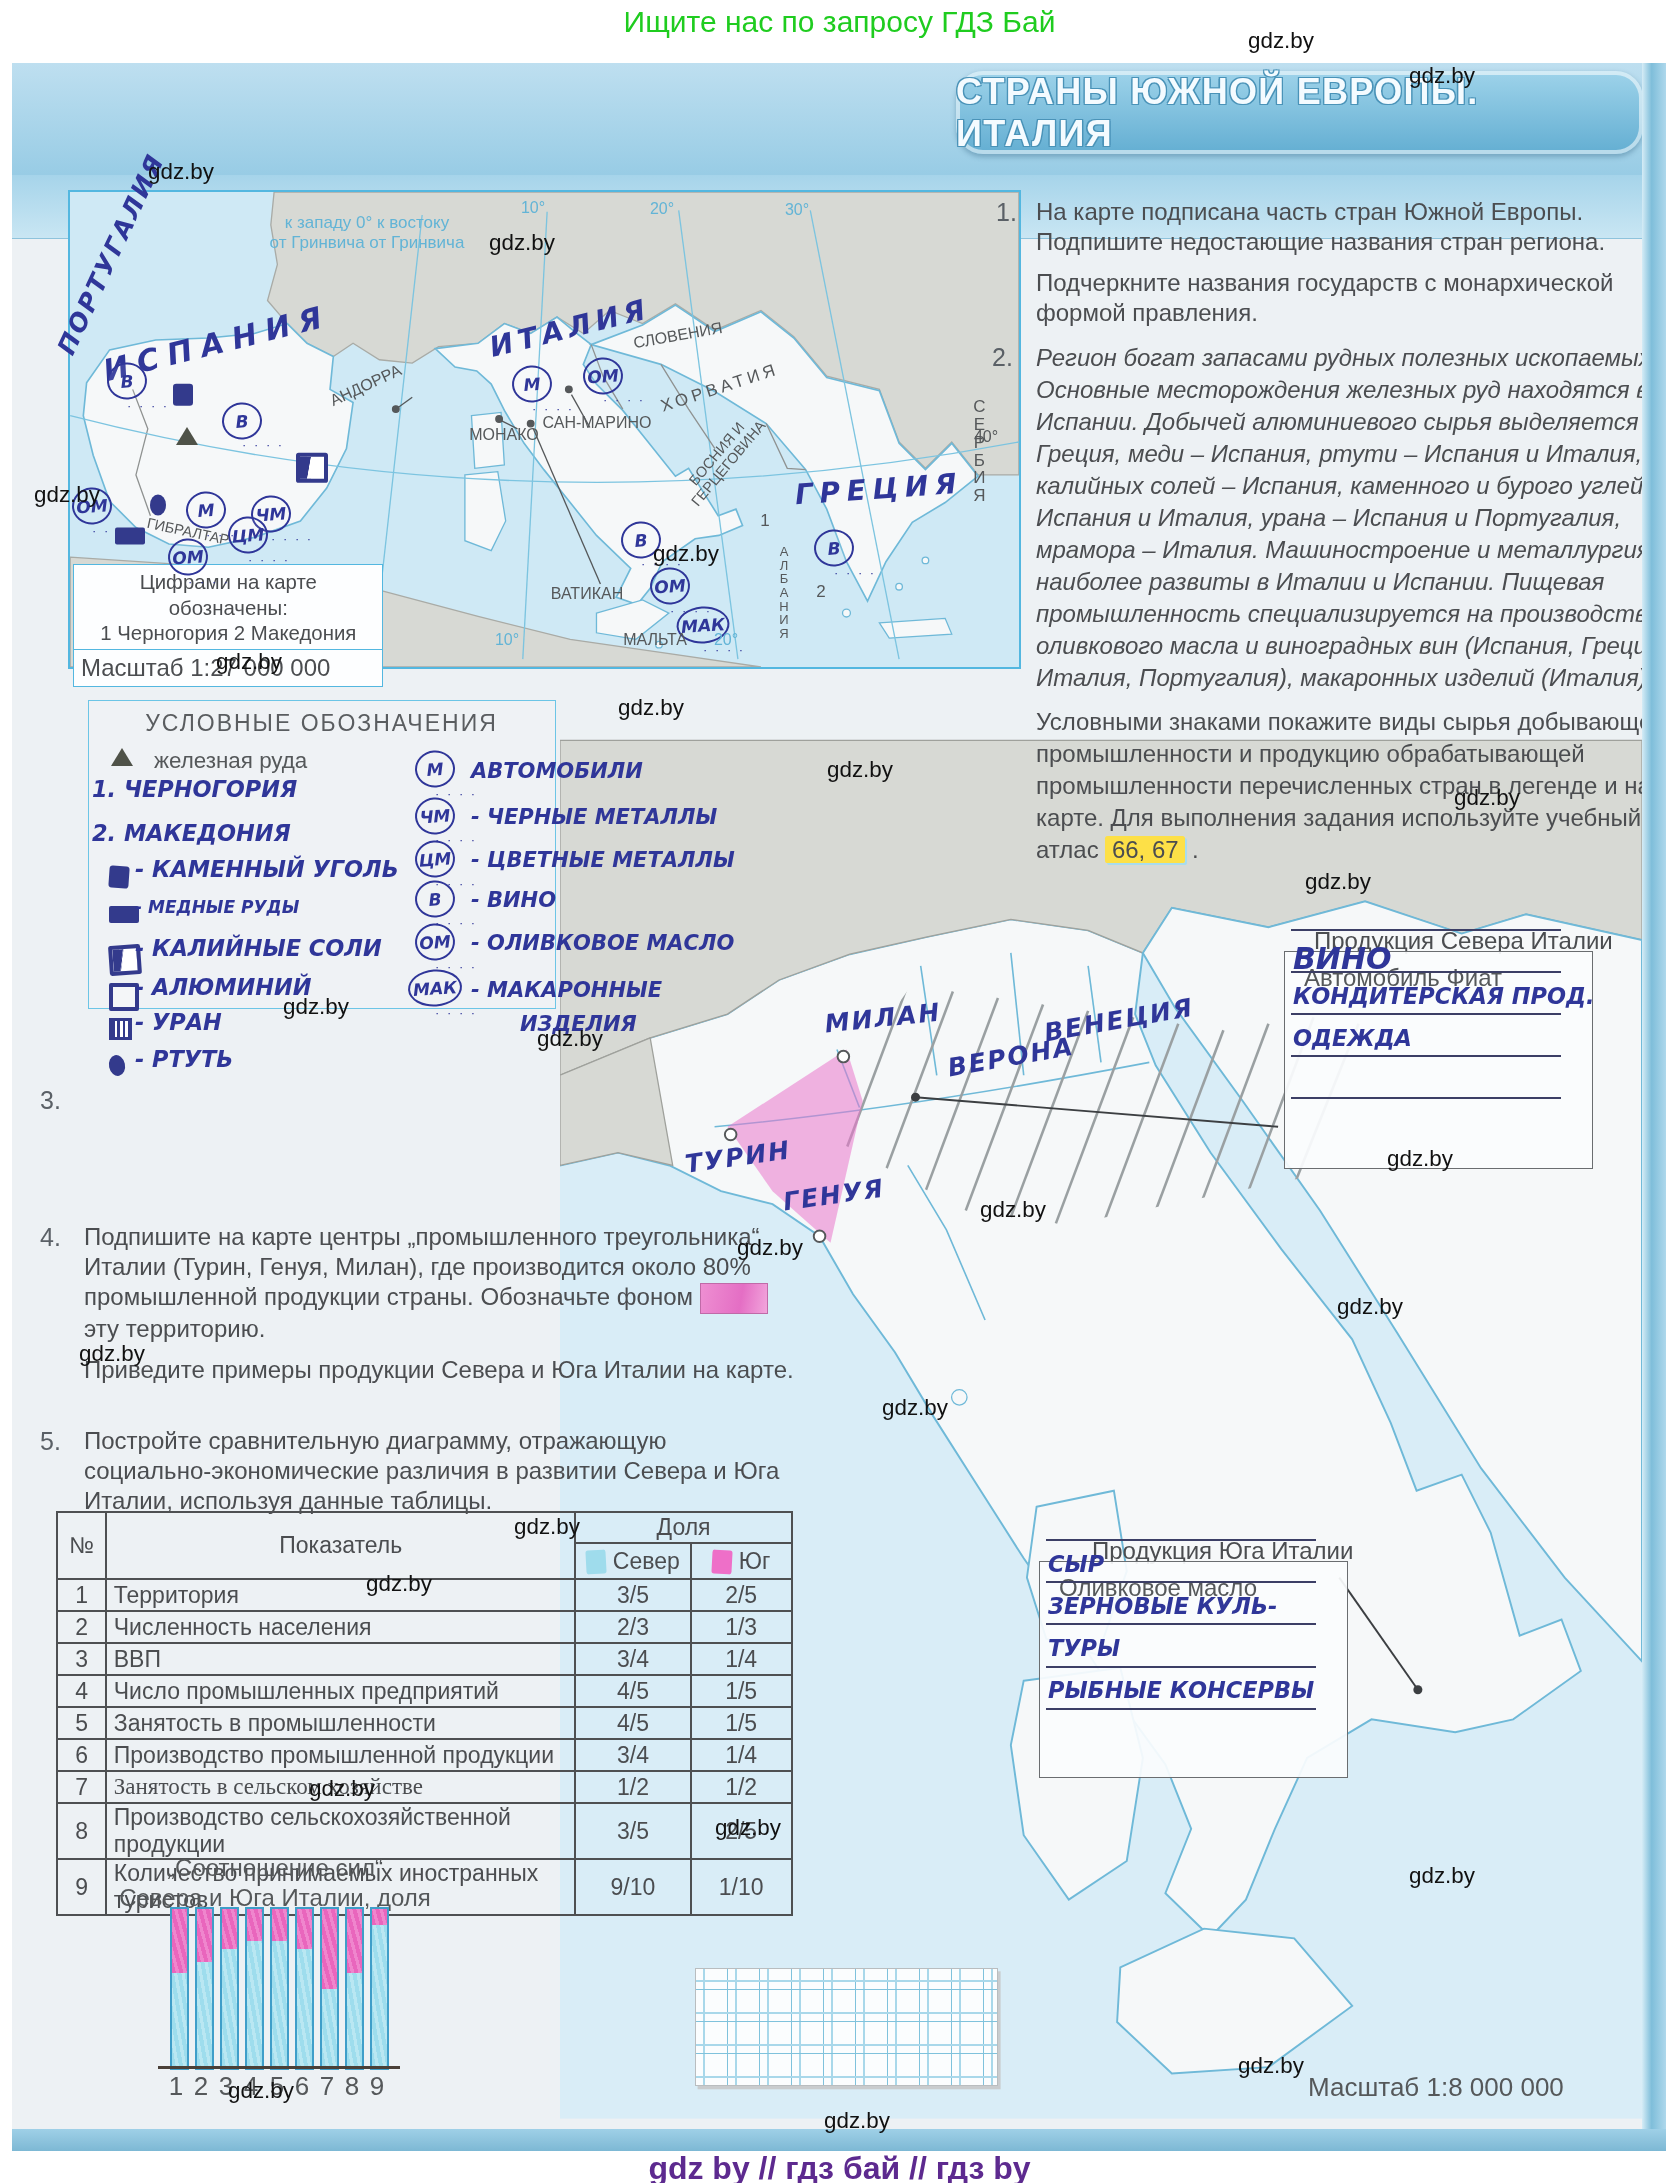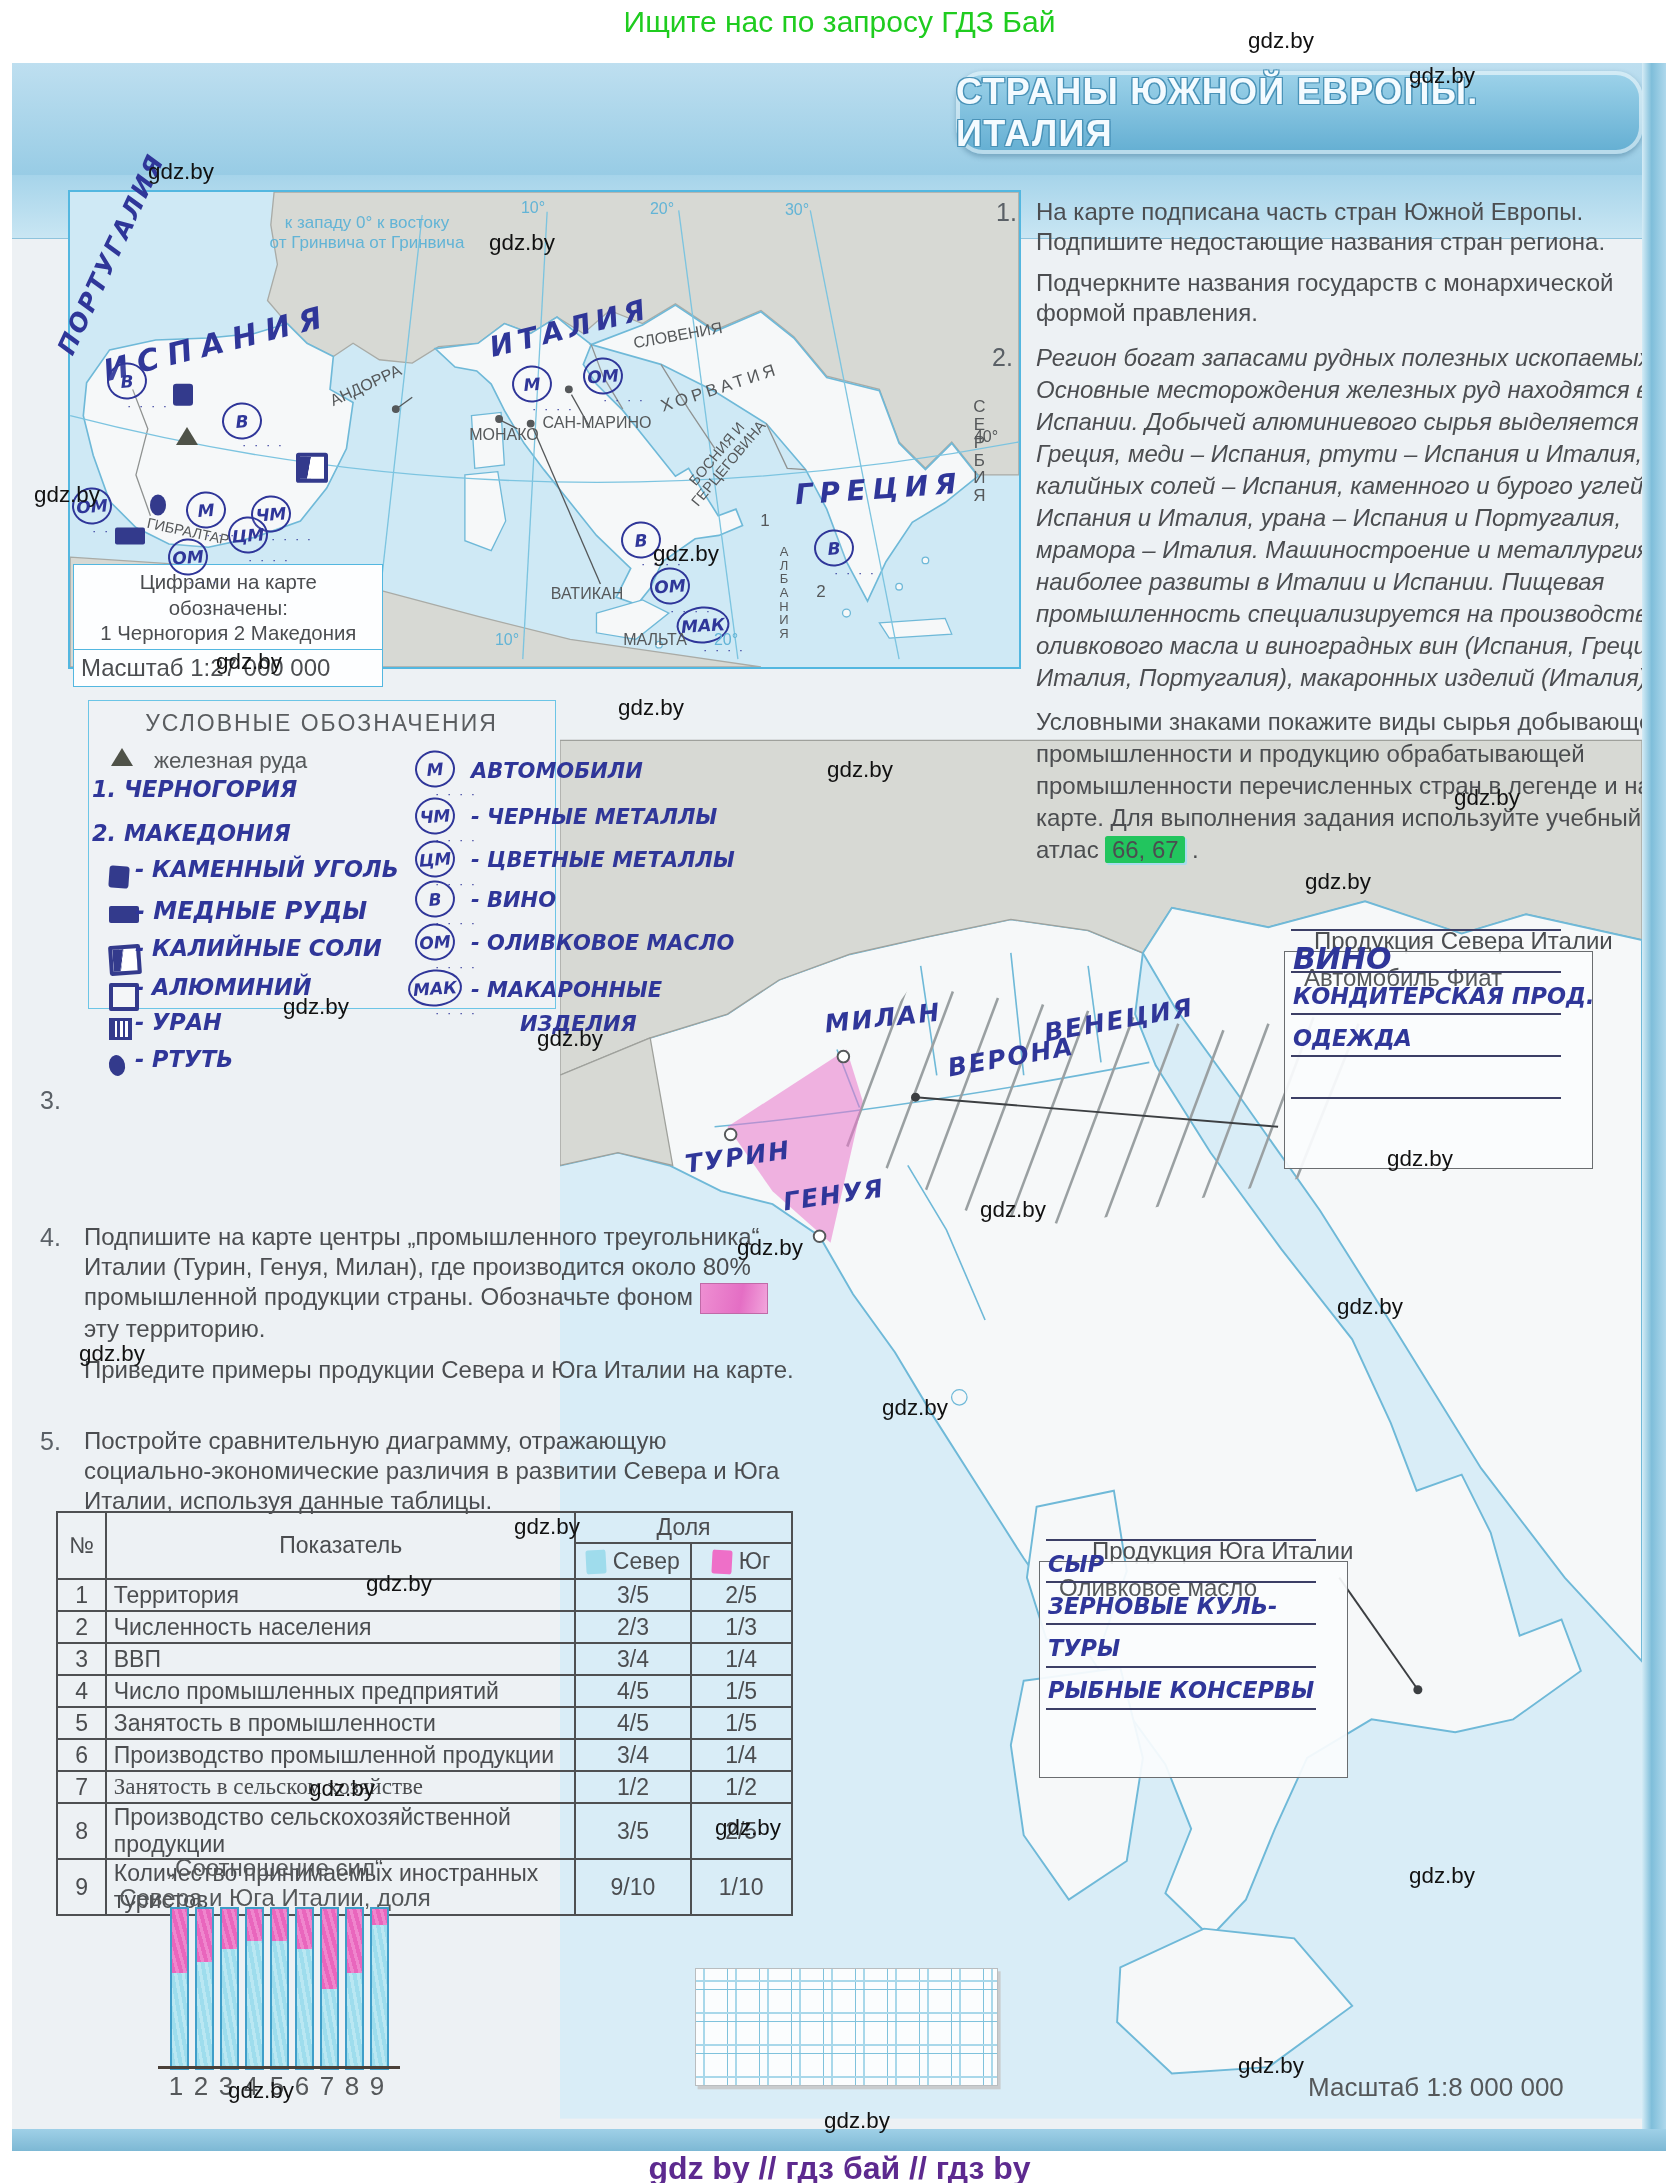--- a/index.html
+++ b/index.html
@@ -38,21 +38,21 @@
   .sym-coal{width:20px;height:22.4px;background:#333a8c;border-radius:3.3px;transform:rotate(4deg);}
   .sym-copper{width:30px;height:17px;background:#333a8c;border-radius:2px;}
   .sym-potash{width:24px;height:22.4px;border:4px solid #333a8c;background:linear-gradient(100deg,#333a8c 38%,#ffffff 40%);border-radius:2.6px;transform:rotate(-4deg);}
   .sym-alum{width:22.4px;height:20px;border:4px solid #333a8c;background:#f4f6f8;border-radius:2px;}
   .sym-uran{width:17px;height:16px;border:3.3px solid #333a8c;background:repeating-linear-gradient(90deg,#333a8c 0 2.6px,#fff 2.6px 5.3px);}
   .sym-mercury{width:16px;height:21px;background:#333a8c;border-radius:50%;transform:rotate(-12deg);}
   
   .tasknum{font-size:25px;color:#5a6066;}
   .tasktext{font-size:24px;line-height:30px;color:#4b4d50;text-align:left;}
   .it{font-style:italic;}
-  .hl{background:#22c55e;padding:0 6.6px;border-radius:2.6px;box-shadow:2px 2px 0 #a8dcee;}
+  .hl{background:#fde047;padding:0 6.6px;border-radius:2.6px;box-shadow:2px 2px 0 #a8dcee;}
   .hatchbox{display:inline-block;width:66px;height:29px;vertical-align:middle;border:1.3px solid #666;
             background:repeating-linear-gradient(55deg,#f5f7f8 0 8px,#777 8px 10px);}
   .pinkbox{display:inline-block;width:66px;height:29px;vertical-align:middle;border:1.3px solid #c06aa8;
            background:linear-gradient(100deg,#ee8fd2,#e46ec4 60%,#f2a5dc);}
   
   table.t{border-collapse:collapse;font-size:23px;color:#4b4d50;}
   table.t td,table.t th{border:2px solid #4e5052;font-weight:normal;padding:0 6.6px;}
   .swatch{display:inline-block;width:20px;height:24px;vertical-align:middle;margin-right:6.6px;border-radius:2.6px;}
   .sw-n{background:#9fdcec;transform:rotate(-3deg);}
   .sw-s{background:#ee6fc8;transform:rotate(3deg);}
@@ -219,21 +219,21 @@
     <div class="abs legend"></div>
     <div class="abs legtitle" style="text-align:center;">УСЛОВНЫЕ ОБОЗНАЧЕНИЯ</div>
     <div class="abs sym sym-iron" style="left:99px;top:685px;"></div>
     <div class="abs printed" style="left:142px;top:685px;font-size:22.4px;">железная руда</div>
     <div id="legend-items">
         <div class="abs hand" style="left: 80px; top: 713px; font-size: 22.4px;">1. ЧЕРНОГОРИЯ</div>
         <div class="abs hand" style="left: 80px; top: 757px; font-size: 22.4px;">2. МАКЕДОНИЯ</div>
         <div class="abs sym sym-coal" style="left: 97px; top: 803px;"></div>
         <div class="abs hand" style="left: 123px; top: 793px; font-size: 22.4px;">- КАМЕННЫЙ УГОЛЬ</div>
         <div class="abs sym sym-copper" style="left: 97px; top: 843px;"></div>
-        <div class="abs hand" style="left: 123px; top: 834px; font-size: 24px;">- МЕДНЫЕ РУДЫ</div>
+        <div class="abs hand" style="left: 123px; top: 834px; font-size: 17px;">- МЕДНЫЕ РУДЫ</div>
         <div class="abs sym sym-potash" style="left: 97px; top: 882px;"></div>
         <div class="abs hand" style="left: 123px; top: 872px; font-size: 22.4px;">- КАЛИЙНЫЕ СОЛИ</div>
         <div class="abs sym sym-alum" style="left: 97px; top: 920px;"></div>
         <div class="abs hand" style="left: 123px; top: 911px; font-size: 22.4px;">- АЛЮМИНИЙ</div>
         <div class="abs sym sym-uran" style="left: 97px; top: 955px;"></div>
         <div class="abs hand" style="left: 123px; top: 946px; font-size: 22.4px;">- УРАН</div>
         <div class="abs sym sym-mercury" style="left: 97px; top: 992px;"></div>
         <div class="abs hand" style="left: 123px; top: 983px; font-size: 22.4px;">- РТУТЬ</div>
         <div class="abs circ" style="left: 423px; top: 706px; width: 36px; height: 33px; font-size: 17px; transform: translate(-50%, -50%) rotate(-4deg);">М</div>
         <div class="abs dots" style="left: 423px; top: 728px;">· · · ·</div>

